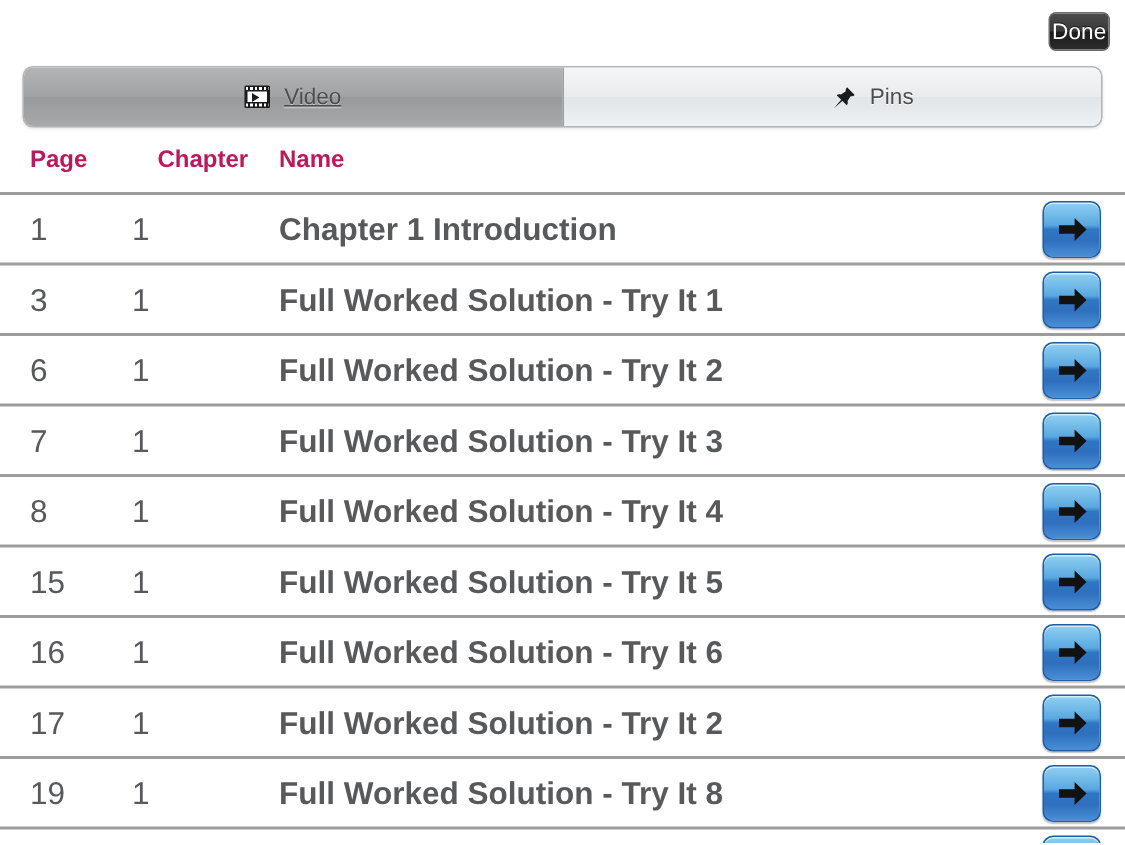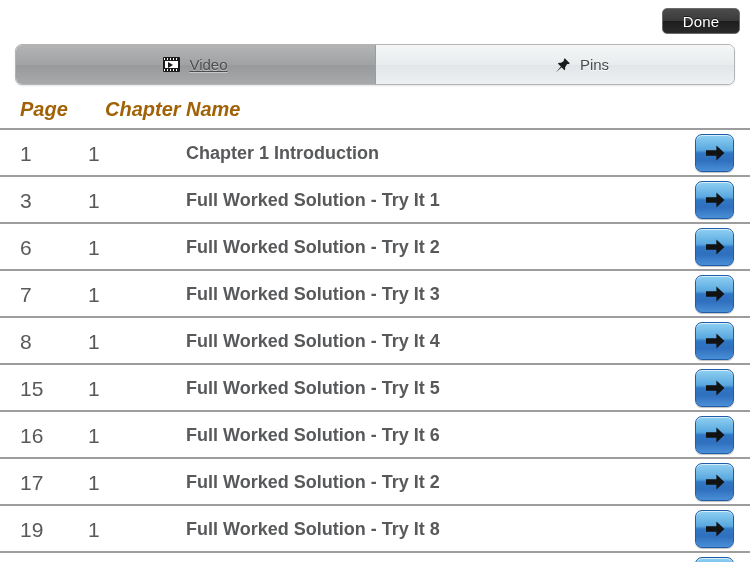--- a/index.html
+++ b/index.html
@@ -28,21 +28,21 @@
     position: absolute;
     left: 0;
     top: 0;
     width: 750px;
     height: 40px;
   }
   .done-button {
     position: absolute;
     right: 10px;
     top: 8px;
-    width: 78px;
+    width: 41px;
     height: 26px;
     border-radius: 5px;
     background: linear-gradient(to bottom, #4c4c4c 0%, #3a3a3a 48%, #1d1d1d 52%, #2b2b2b 100%);
     border: 1px solid #6b6b6b;
     box-shadow: 0 1px 0 rgba(255,255,255,0.55);
     color: #ffffff;
     font-size: 15px;
     line-height: 26px;
     text-align: center;
     letter-spacing: 0.1px;
@@ -155,25 +155,24 @@
   }
   .table-head {
     height: 38px;
     position: relative;
     border-bottom: 2px solid #9d9d9d;
     box-sizing: border-box;
   }
   .th {
     position: absolute;
     top: 6px;
-    font-size: 20px;
+    font-size: 16px;
     font-weight: bold;
-    color: #a16207;
+    color: #be185d;
     white-space: nowrap;
-    font-style: italic;
   }
   .th-page    { left: 20px; }
   .th-chapter { left: 105px; }
   .th-name    { left: 186px; }
 
   .row {
     position: relative;
     height: 47px;
     border-bottom: 2px solid #9d9d9d;
     box-sizing: border-box;
@@ -183,21 +182,21 @@
     position: absolute;
     top: 0;
     height: 47px;
     line-height: 47px;
     color: #58595b;
     white-space: nowrap;
     overflow: hidden;
   }
   .cell-page    { left: 20px;  font-size: 21px; }
   .cell-chapter { left: 88px;  font-size: 21px; }
-  .cell-name    { left: 186px; font-size: 18px; font-weight: bold; max-width: 480px; }
+  .cell-name    { left: 186px; font-size: 21px; font-weight: bold; max-width: 480px; }
 
   .go-button {
     position: absolute;
     right: 16px;
     top: 4px;
     width: 39px;
     height: 38px;
     border-radius: 7px;
     background: linear-gradient(to bottom, #8fd0f2 0%, #5aa8e0 42%, #2f77c4 50%, #2f6fbe 70%, #4a8fd6 100%);
     border: 1px solid #1f5da8;

